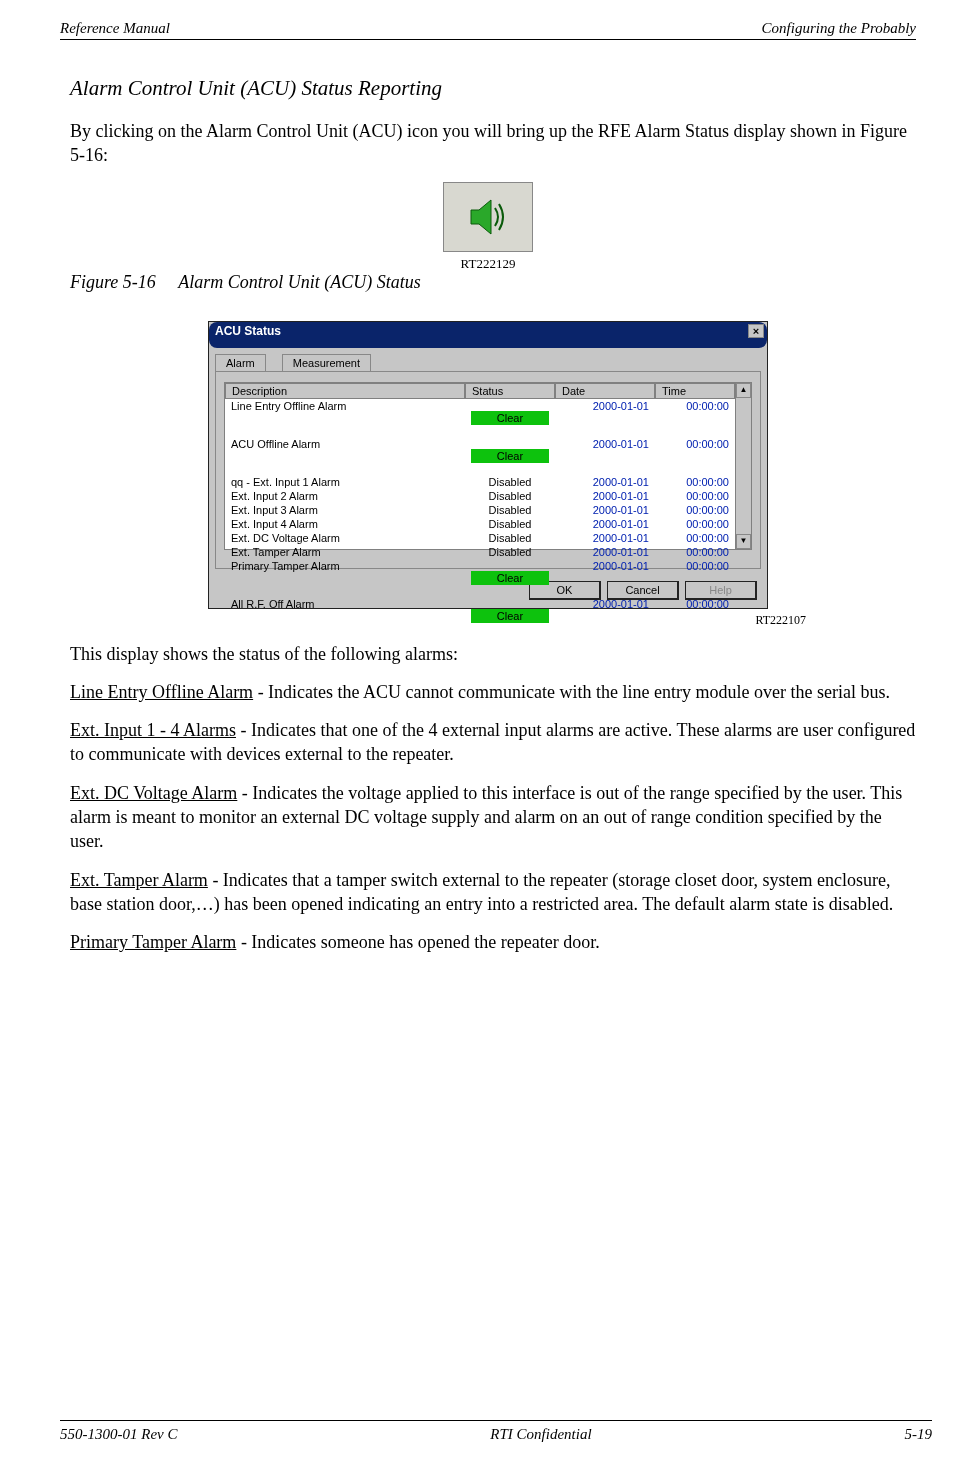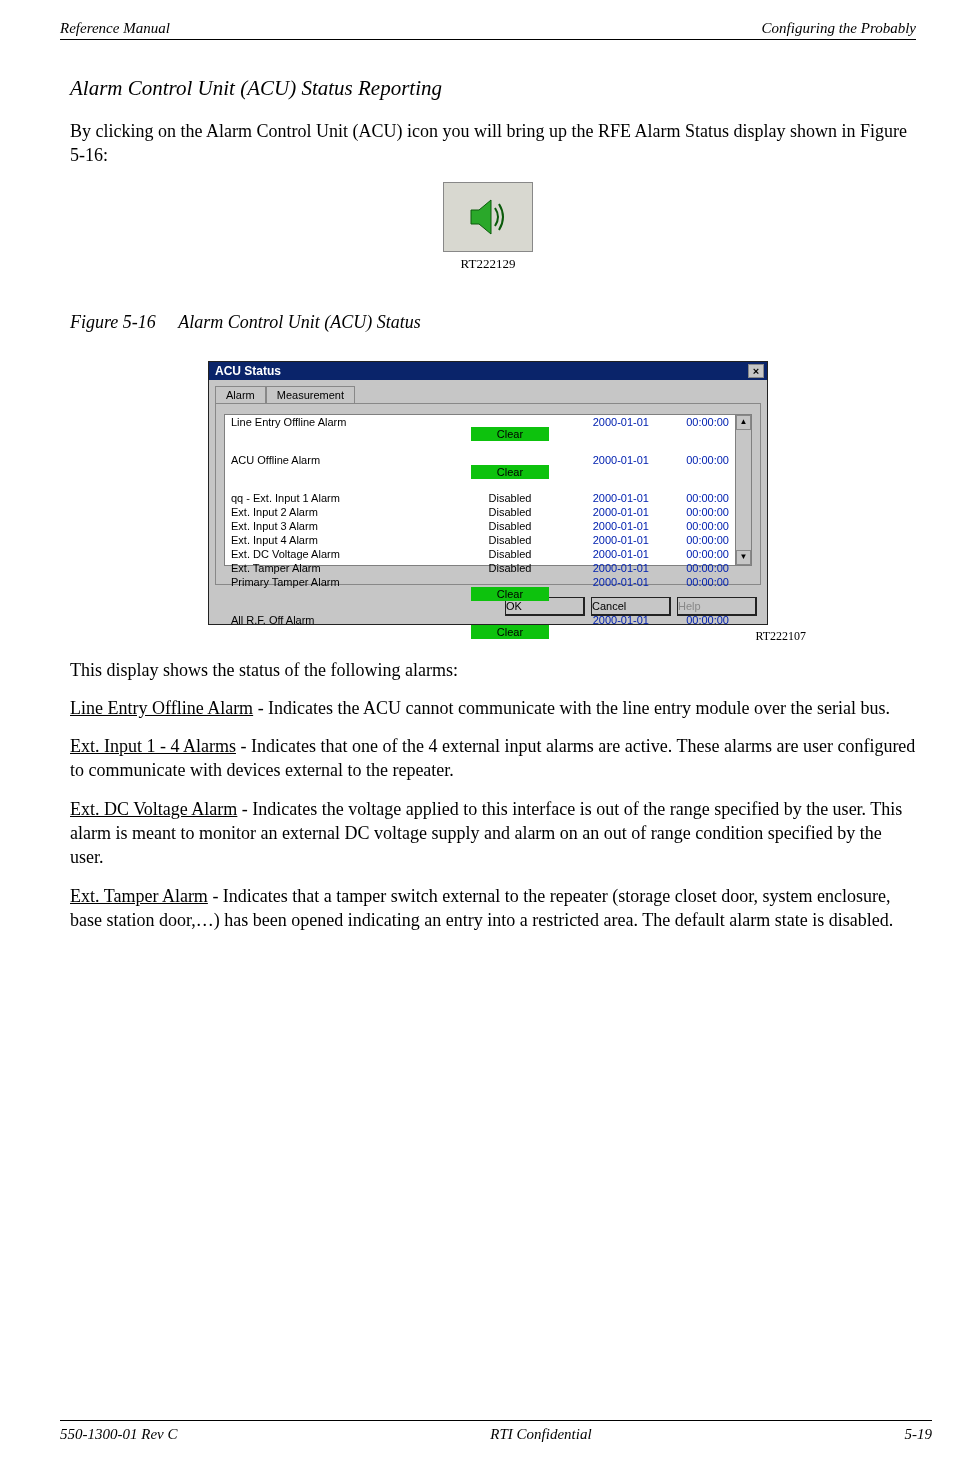--- a/index.html
+++ b/index.html
@@ -61,21 +61,20 @@
       background: #d8d8d0;
       border: 1px solid #888;
       margin: 6px auto 4px auto;
       display: flex;
       align-items: center;
       justify-content: center;
     }
     .icon-caption {
       text-align: center;
       font-size: 13px;
-      margin-bottom: 40px;
     }
     .figure-label {
       font-style: italic;
       font-size: 18px;
       margin-left: 10px;
       margin-bottom: 28px;
     }
     .dialog-wrap {
       width: 560px;
       margin: 0 auto 4px auto;
@@ -85,38 +84,39 @@
       border: 1px solid #222;
       font-family: Tahoma, Arial, sans-serif;
       font-size: 12px;
     }
     .titlebar {
       background: #0a246a;
       color: #fff;
       display: flex;
       justify-content: space-between;
       align-items: center;
-      padding: 2px 3px 2px 6px;
+      padding: 2px 3px 10px 6px;
       font-weight: bold;
       font-size: 12px;
+      border-radius: 8px;
     }
     .close-btn {
       width: 16px; height: 14px;
       background: #c6c6c6;
       border: 1px solid #888;
       color: #000;
       text-align: center;
       line-height: 12px;
       font-weight: bold;
       font-size: 11px;
     }
     .tabrow {
       display: flex;
       padding: 6px 6px 0 6px;
-      gap: 0;
+      gap: 16px;
     }
     .tab {
       border: 1px solid #888;
       border-bottom: none;
       padding: 2px 10px;
       font-size: 11px;
       background: #c6c6c6;
       margin-right: 0;
     }
     .tab.active { background: #c6c6c6; position: relative; z-index: 2; }
@@ -176,23 +176,23 @@
       position: relative;
       padding-right: 16px;
     }
     .button-row {
       display: flex;
       justify-content: flex-end;
       gap: 6px;
       padding: 6px 10px 8px 6px;
     }
     .win-btn {
-      width: 80px;
+      width: 72px;
       padding: 2px 0;
-      text-align: left;
+      text-align: center;
       border: 1px solid #222;
       border-right: 2px solid #222;
       border-bottom: 2px solid #222;
       background: #c6c6c6;
       font-size: 11px;
     }
     .win-btn.disabled { color: #888; }
     .img-id {
       text-align: right;
       font-size: 12px;
@@ -235,20 +235,26 @@
     <div class="titlebar">
       <span>ACU Status</span>
       <span class="close-btn">×</span>
     </div>
     <div class="tabrow">
       <div class="tab active">Alarm</div>
       <div class="tab inactive">Measurement</div>
     </div>
     <div class="tab-panel">
       <div class="grid grid-with-scroll">
+        <div class="grid-header">
+          <div>Description</div>
+          <div>Status</div>
+          <div>Date</div>
+          <div>Time</div>
+        </div>
         <div class="grid-body" id="grid-body">
             <div class="grid-row">
               <div class="col-desc">Line Entry Offline Alarm</div>
               <div class="col-status">
                 <span class="status-clear">Clear</span>
               </div>
               <div class="col-date">2000-01-01</div>
               <div class="col-time">00:00:00</div>
             </div>
             <div class="grid-row">
@@ -329,19 +335,20 @@
 </div>
 <div class="img-id">RT222107</div>
 
 <p class="body-text">This display shows the status of the following alarms:</p>
 
 <div id="alarm-items">
     <p class="body-text"><span class="u">Line Entry Offline Alarm</span><span> - Indicates the ACU cannot communicate with the line entry module over the serial bus.</span></p>
     <p class="body-text"><span class="u">Ext. Input 1 - 4 Alarms</span><span> - Indicates that one of the 4 external input alarms are active. These alarms are user configured to communicate with devices external to the repeater.</span></p>
     <p class="body-text"><span class="u">Ext. DC Voltage Alarm</span><span> - Indicates the voltage applied to this interface is out of the range specified by the user. This alarm is meant to monitor an external DC voltage supply and alarm on an out of range condition specified by the user.</span></p>
     <p class="body-text"><span class="u">Ext. Tamper Alarm</span><span> - Indicates that a tamper switch external to the repeater (storage closet door, system enclosure, base station door,…) has been opened indicating an entry into a restricted area. The default alarm state is disabled.</span></p>
+    <p class="body-text"><span class="u">Primary Tamper Alarm</span><span> - Indicates someone has opened the repeater door.</span></p>
   </div>
 
 <div class="footer-row">
   <span>550-1300-01 Rev C</span>
   <span>RTI Confidential</span>
   <span>5-19</span>
 </div>
 
 </body></html>

